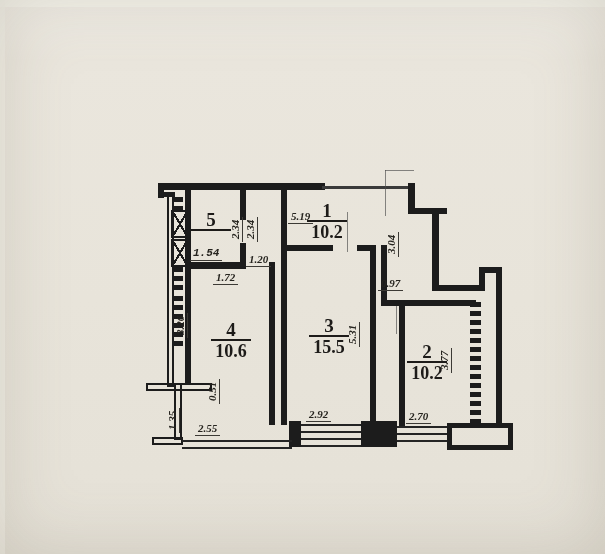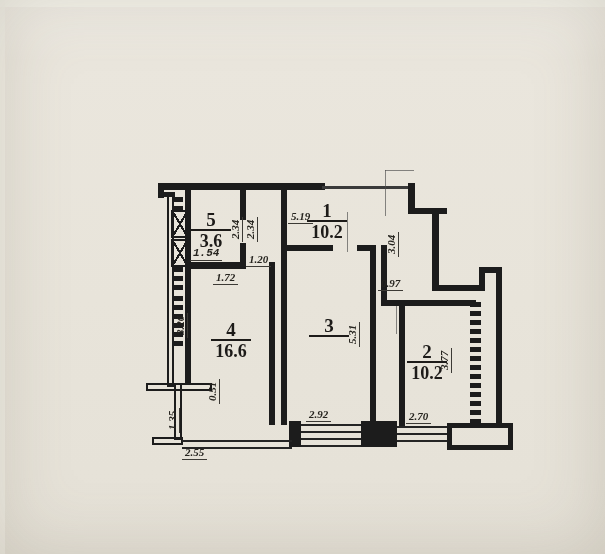--- a/index.html
+++ b/index.html
@@ -126,39 +126,39 @@
   <div class="room-label" style="left:287px;top:203px;">
     <div class="rn">1</div>
     <div class="ra">10.2</div>
   </div>
   <div class="room-label" style="left:387px;top:344px;">
     <div class="rn">2</div>
     <div class="ra">10.2</div>
   </div>
   <div class="room-label" style="left:289px;top:318px;">
     <div class="rn">3</div>
+    <div class="ra">15.5</div>
   </div>
   <div class="room-label" style="left:191px;top:322px;">
     <div class="rn">4</div>
-    <div class="ra">16.6</div>
+    <div class="ra">10.6</div>
   </div>
   <div class="room-label" style="left:171px;top:212px;">
     <div class="rn">5</div>
-    <div class="ra">3.6</div>
   </div>
 
   <div class="dim" style="left:288px;top:210px;">5.19</div>
   <div class="dim v" style="left:243px;top:228px;">2.34</div>
   <div class="dim v" style="left:258px;top:228px;">2.34</div>
   <div class="dim" style="left:190px;top:247px;font-family:Liberation Mono, monospace;">1.54</div>
   <div class="dim" style="left:246px;top:253px;">1.20</div>
   <div class="dim" style="left:213px;top:271px;">1.72</div>
   <div class="dim v" style="left:399px;top:243px;">3.04</div>
   <div class="dim" style="left:378px;top:277px;font-family:Liberation Serif, serif;">0.97</div>
   <div class="dim v" style="left:188px;top:324px;">3.26</div>
   <div class="dim v" style="left:360px;top:333px;">5.31</div>
   <div class="dim v" style="left:452px;top:359px;">3.77</div>
   <div class="dim v" style="left:220px;top:390px;">0.51</div>
   <div class="dim v" style="left:180px;top:419px;">1.35</div>
-  <div class="dim" style="left:182px;top:422px;margin-top:24px;">2.55</div>
+  <div class="dim" style="left:195px;top:422px;">2.55</div>
   <div class="dim" style="left:306px;top:408px;">2.92</div>
   <div class="dim" style="left:406px;top:410px;font-style:italic;">2.70</div>
 </div>
 
 </body></html>

